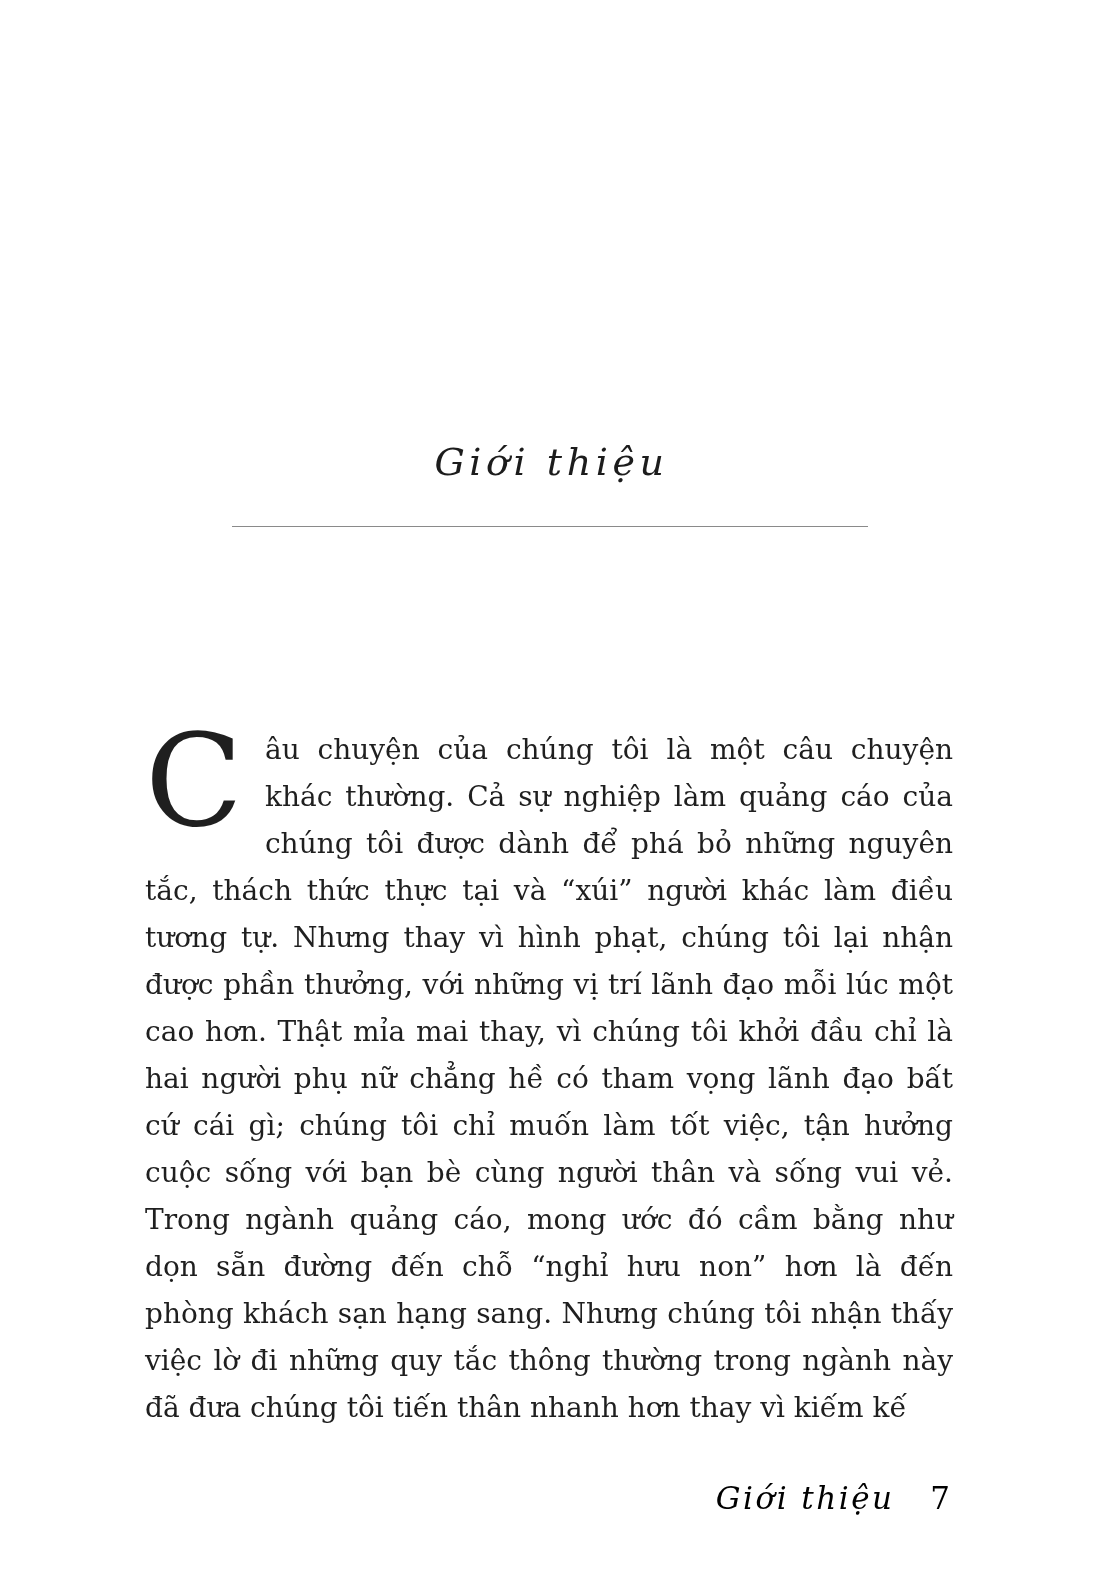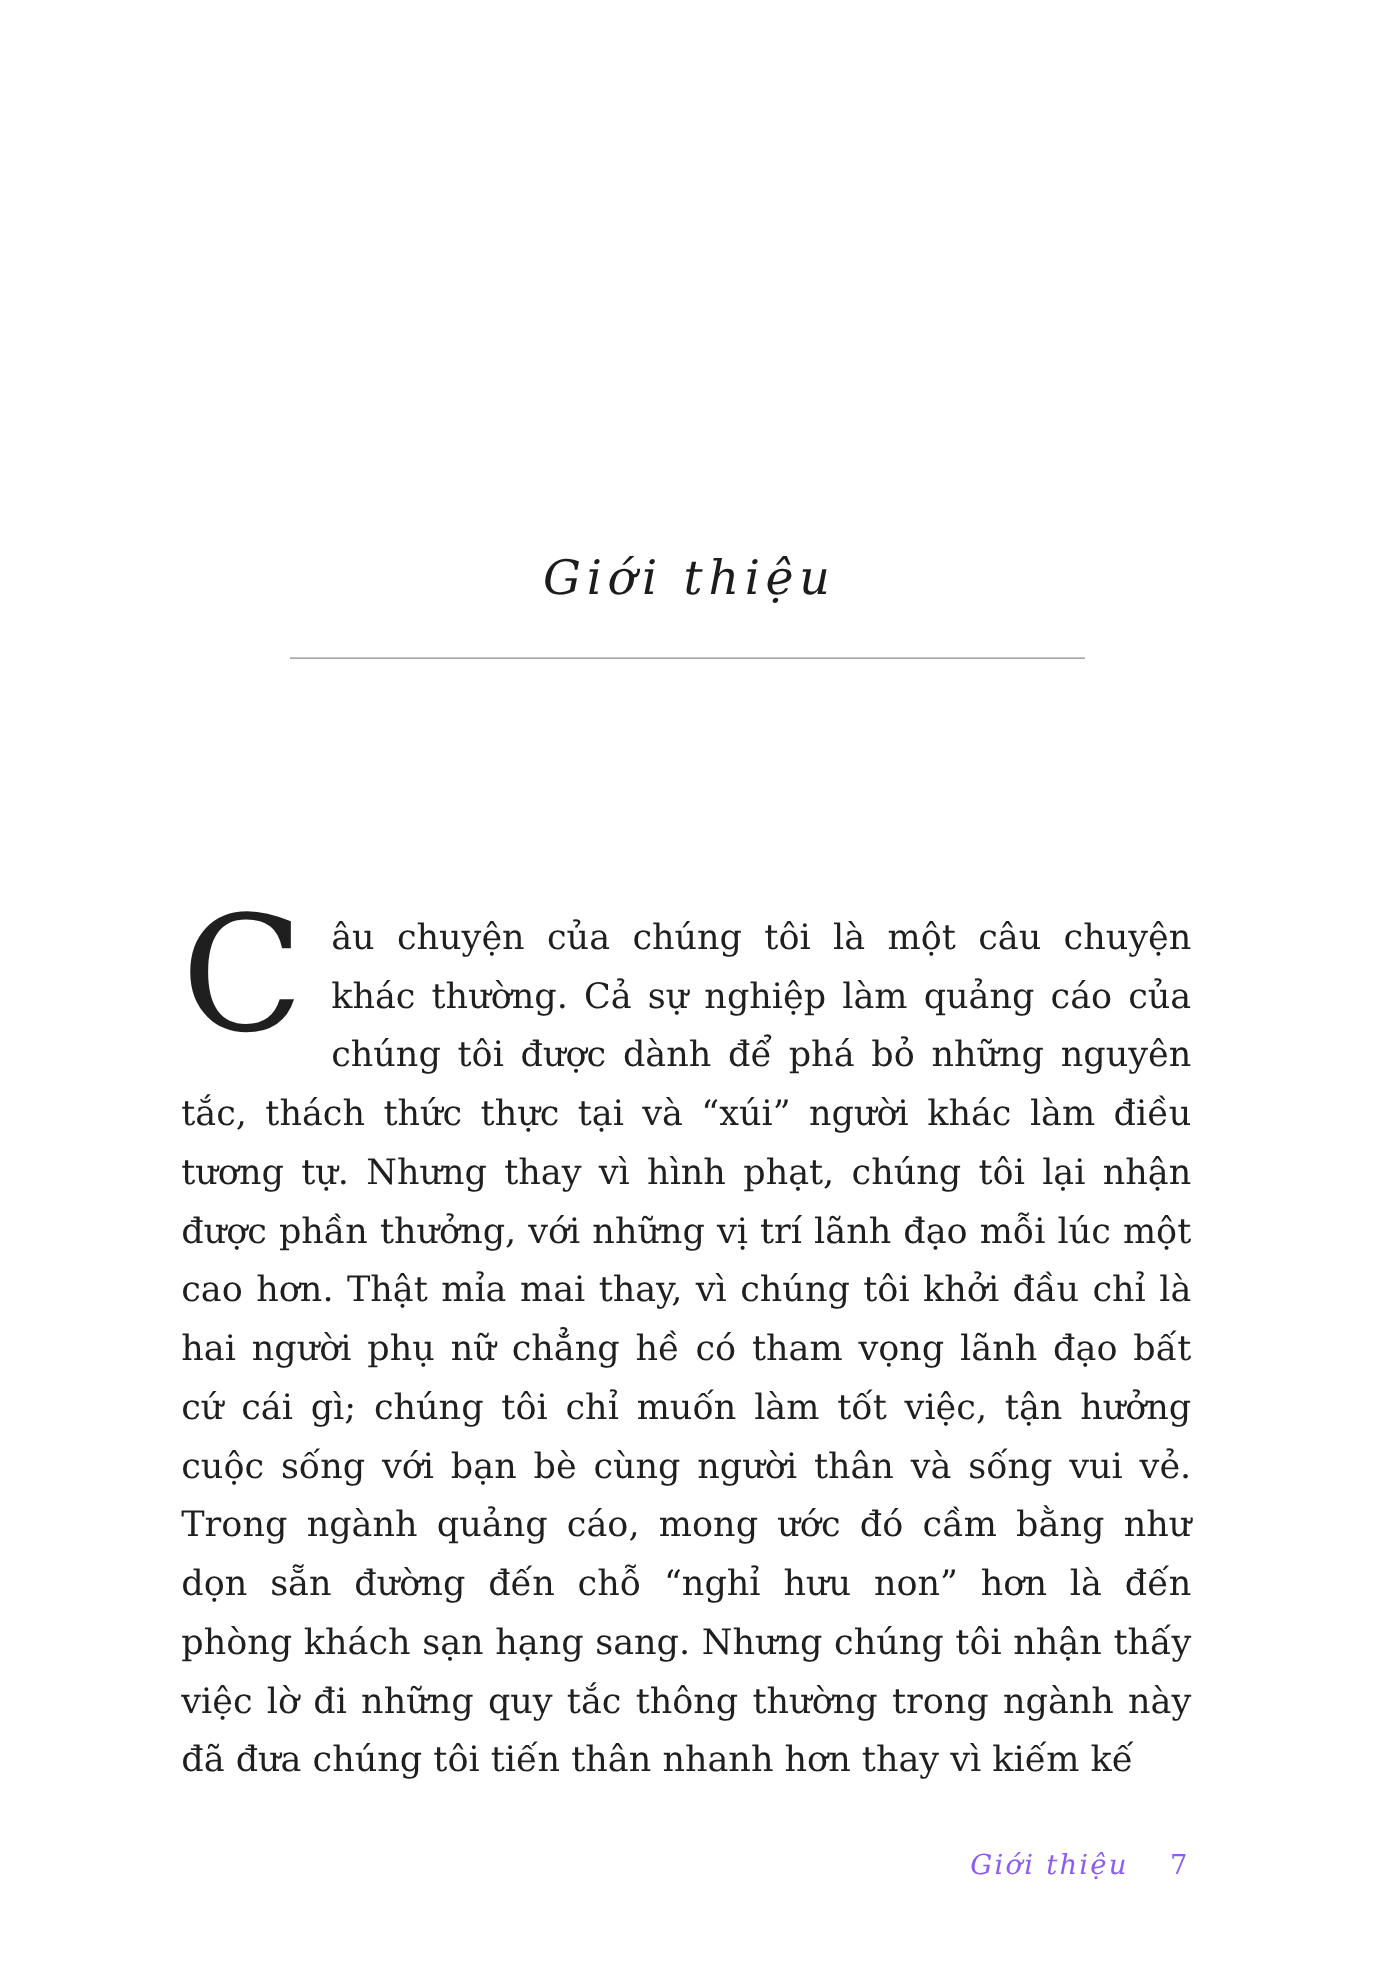--- a/index.html
+++ b/index.html
@@ -57,22 +57,22 @@
     font-size: 128px;
     line-height: 0.76;
     padding: 6px 22px 0 0;
     color: #1f1f1f;
   }
 
   .footer {
     position: absolute;
     top: 1480px;
     right: 153px;
-    font-size: 22px;
-    color: #8b5cf6;
+    font-size: 31px;
+    color: #000000;
     white-space: nowrap;
   }
 
   .footer-label {
     font-style: italic;
     letter-spacing: 0.08em;
   }
 
   .footer-page-number {
     display: inline-block;

